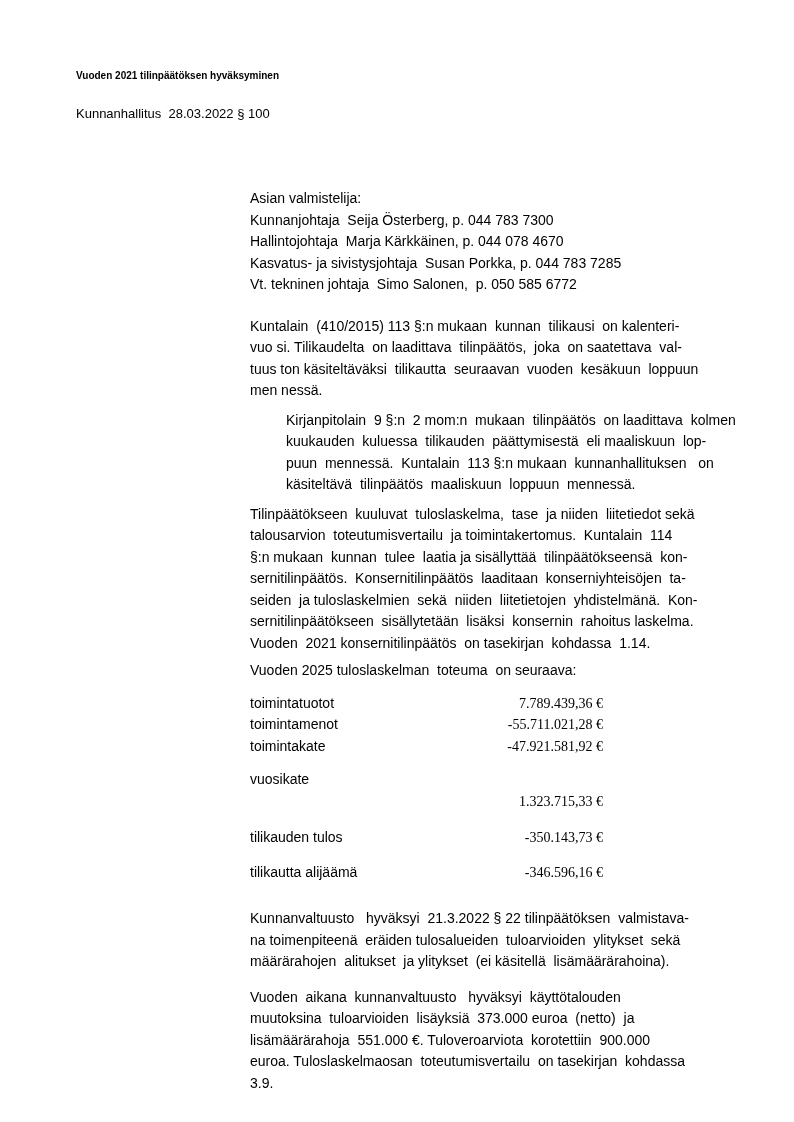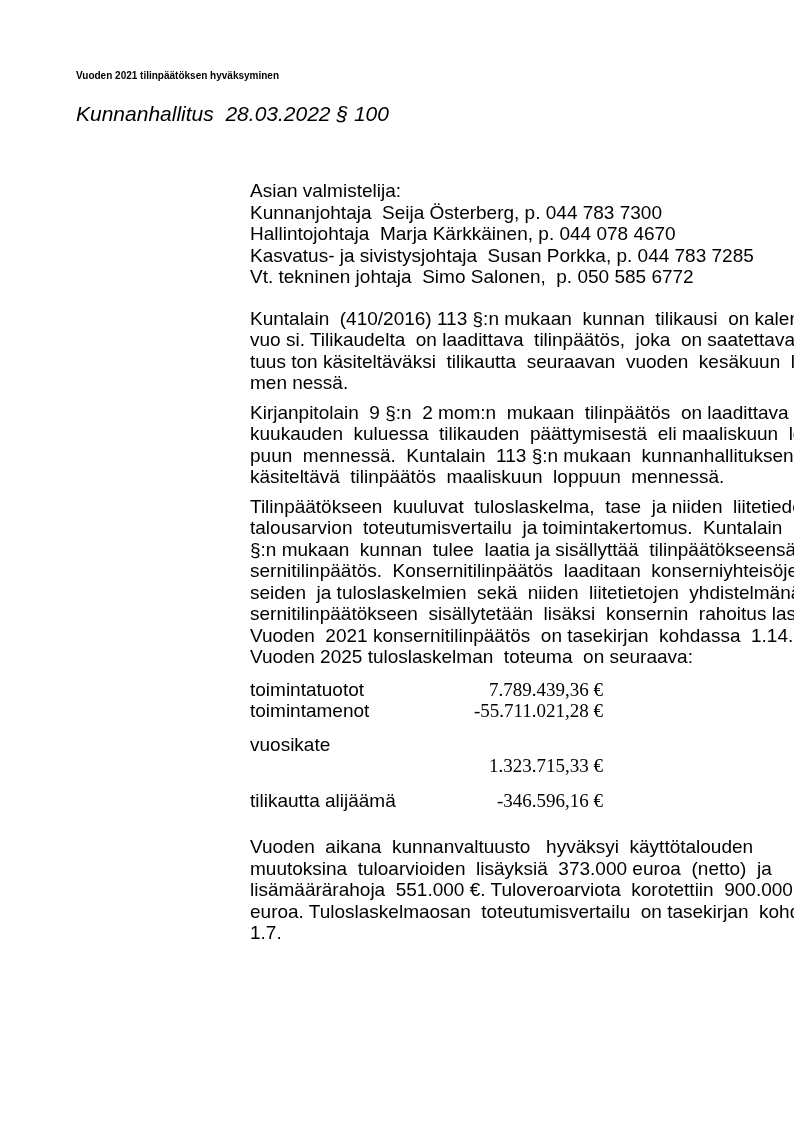--- a/index.html
+++ b/index.html
@@ -13,35 +13,34 @@
   }
   .doc-title {
     position: absolute; left: 76px; top: 66px;
     margin: 0;
     font-size: 10px; font-weight: bold;
     line-height: 20px;
     white-space: pre;
   }
   .doc-subtitle {
     position: absolute; left: 76px; top: 104px;
-    font-size: 21px; line-height: 20px;
+    font-size: 13px; line-height: 20px;
     white-space: pre;
-    font-style: italic;
   }
   .content {
-    position: absolute; left: 250px; top: 180px;
+    position: absolute; left: 250px; top: 188px;
     width: 530px;
-    font-size: 19px;
+    font-size: 14px;
     line-height: 21.5px;
   }
   .block { white-space: pre; }
   .preparers { margin-bottom: 20px; }
   .para-1 { margin-bottom: 8px; }
-  .para-2 { margin-bottom: 8px; }
-  .para-3 { }
+  .para-2 { margin-bottom: 8px; margin-left: 36px; }
+  .para-3 { margin-bottom: 6px; }
   .income-intro { margin-bottom: 11px; white-space: pre; }
   .fin-table { margin-bottom: 25px; }
   .fin-row { display: flex; width: 353px; white-space: pre; justify-content: flex-end; }
   .fin-row .val { margin-left: auto; text-align: right; font-family: Liberation Serif, serif; }
   .mt12 { margin-top: 12px; flex-direction: column; }
   .mt15 { margin-top: 15px; }
   .mt13 { margin-top: 13px; }
   .para-4 { margin-bottom: 14px; }
 </style>
 </head>
@@ -51,21 +50,21 @@
 <div class="doc-subtitle">Kunnanhallitus  28.03.2022 § 100</div>
 
 <div class="content">
 
   <div class="block preparers">Asian valmistelija:
 Kunnanjohtaja  Seija Österberg, p. 044 783 7300
 Hallintojohtaja  Marja Kärkkäinen, p. 044 078 4670
 Kasvatus- ja sivistysjohtaja  Susan Porkka, p. 044 783 7285
 Vt. tekninen johtaja  Simo Salonen,  p. 050 585 6772</div>
 
-  <div class="block para-1">Kuntalain  (410/2016) 113 §:n mukaan  kunnan  tilikausi  on kalenteri-
+  <div class="block para-1">Kuntalain  (410/2015) 113 §:n mukaan  kunnan  tilikausi  on kalenteri-
 vuo si. Tilikaudelta  on laadittava  tilinpäätös,  joka  on saatettava  val-
 tuus ton käsiteltäväksi  tilikautta  seuraavan  vuoden  kesäkuun  loppuun
 men nessä.</div>
 
   <div class="block para-2">Kirjanpitolain  9 §:n  2 mom:n  mukaan  tilinpäätös  on laadittava  kolmen
 kuukauden  kuluessa  tilikauden  päättymisestä  eli maaliskuun  lop-
 puun  mennessä.  Kuntalain  113 §:n mukaan  kunnanhallituksen   on
 käsiteltävä  tilinpäätös  maaliskuun  loppuun  mennessä.</div>
 
   <div class="block para-3">Tilinpäätökseen  kuuluvat  tuloslaskelma,  tase  ja niiden  liitetiedot sekä
@@ -80,30 +79,41 @@
 
   <div class="fin-table">
     <div class="fin-row">
       <span class="lbl">toimintatuotot</span>
       <span class="val">7.789.439,36 €</span>
     </div>
     <div class="fin-row">
       <span class="lbl">toimintamenot</span>
       <span class="val">-55.711.021,28 €</span>
     </div>
+    <div class="fin-row">
+      <span class="lbl">toimintakate</span>
+      <span class="val">-47.921.581,92 €</span>
+    </div>
     <div class="fin-row mt12">
       <span class="lbl">vuosikate</span>
       <span class="val">1.323.715,33 €</span>
+    </div>
+    <div class="fin-row mt15">
+      <span class="lbl">tilikauden tulos</span>
+      <span class="val">-350.143,73 €</span>
     </div>
     <div class="fin-row mt13">
       <span class="lbl">tilikautta alijäämä</span>
       <span class="val">-346.596,16 €</span>
     </div>
   </div>
 
+  <div class="block para-4">Kunnanvaltuusto   hyväksyi  21.3.2022 § 22 tilinpäätöksen  valmistava-
+na toimenpiteenä  eräiden tulosalueiden  tuloarvioiden  ylitykset  sekä
+määrärahojen  alitukset  ja ylitykset  (ei käsitellä  lisämäärärahoina).</div>
 
   <div class="block para-5">Vuoden  aikana  kunnanvaltuusto   hyväksyi  käyttötalouden
 muutoksina  tuloarvioiden  lisäyksiä  373.000 euroa  (netto)  ja
 lisämäärärahoja  551.000 €. Tuloveroarviota  korotettiin  900.000
 euroa. Tuloslaskelmaosan  toteutumisvertailu  on tasekirjan  kohdassa
-1.7.</div>
+3.9.</div>
 
 </div>
 
 </body></html>

